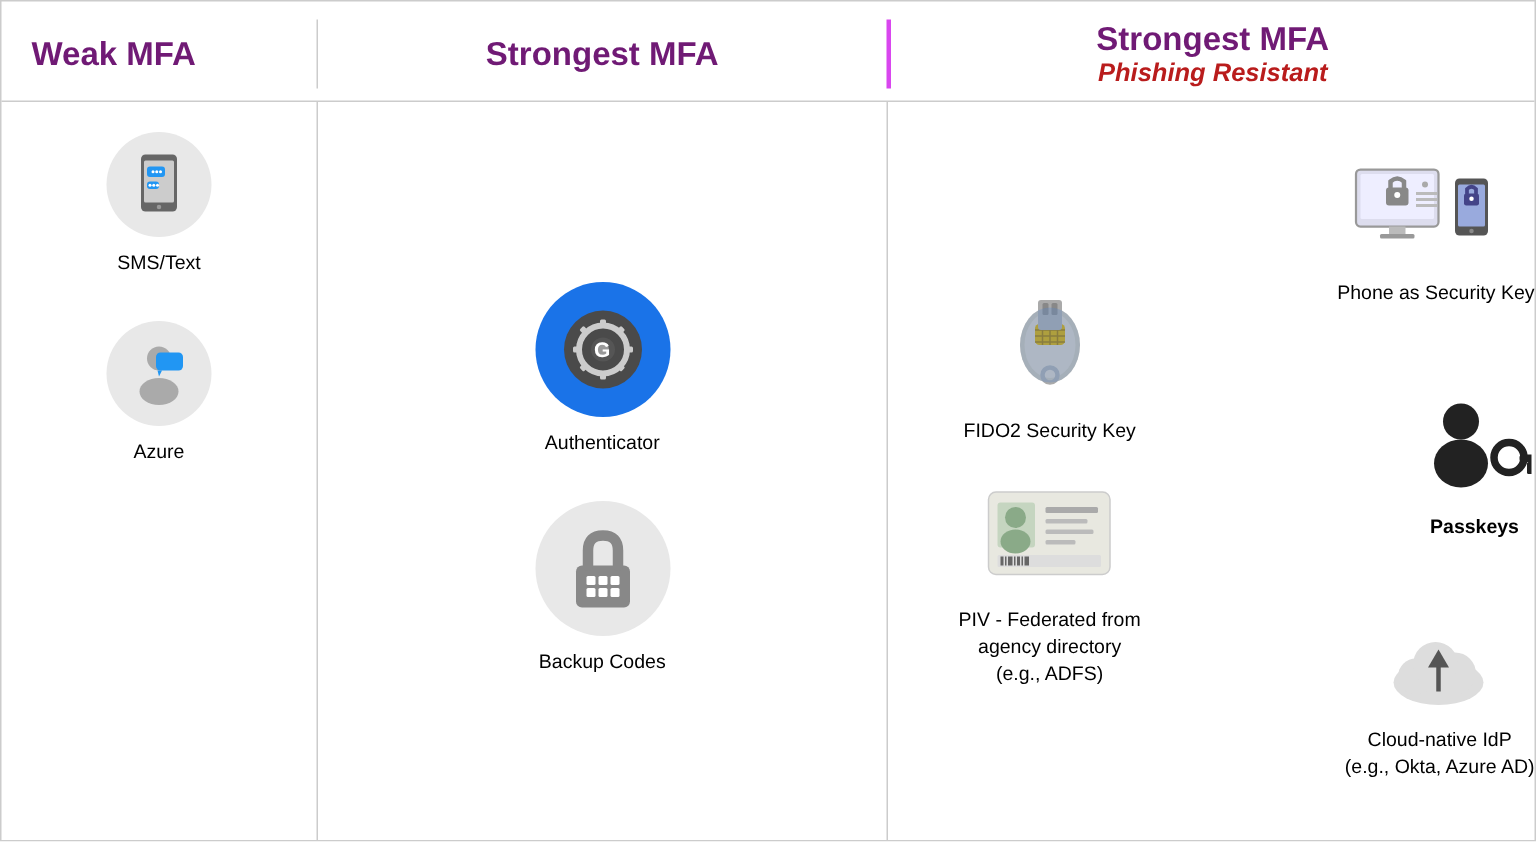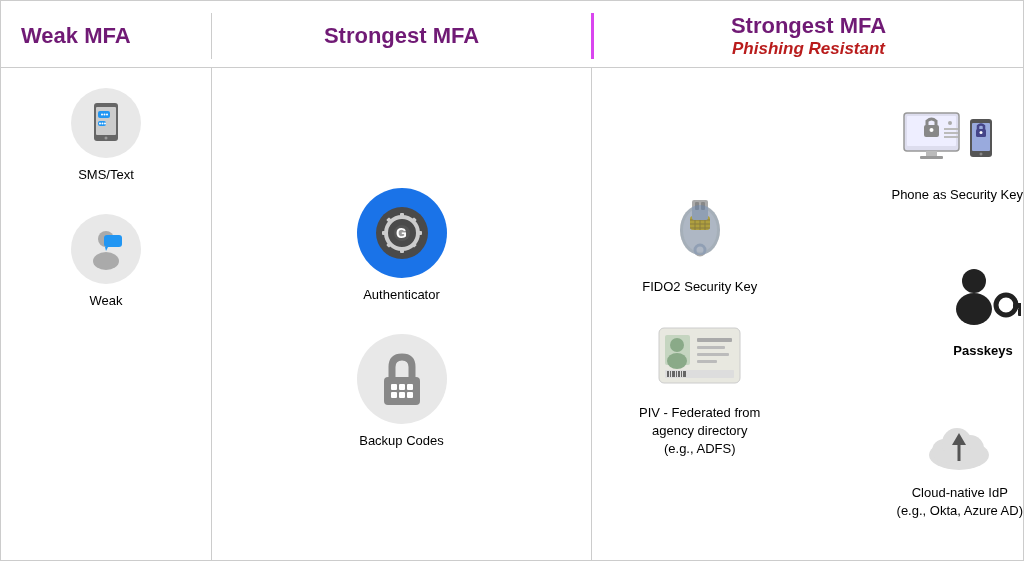--- a/index.html
+++ b/index.html
@@ -243,21 +243,21 @@
         <div class="voice-icon">
           <svg width="44" height="44" viewBox="0 0 44 44">
 
             <circle cx="22" cy="12" r="8" fill="#aaa"></circle>
             <ellipse cx="22" cy="34" rx="13" ry="9" fill="#aaa"></ellipse>
 
             <rect x="20" y="8" width="18" height="12" rx="3" fill="#2196f3"></rect>
             <polygon points="21,20 24,20 22,24" fill="#2196f3"></polygon>
           </svg>
         </div>
-        <span class="item-label">Weak</span>
+        <span class="item-label">Azure</span>
       </div>
     </div>
 
     <div class="col-stronger">
       <div style="display:flex;flex-direction:column;align-items:center;gap:30px;">
 
         <div class="item">
           <div class="auth-circle">
             <svg width="56" height="56" viewBox="0 0 56 56">
 

